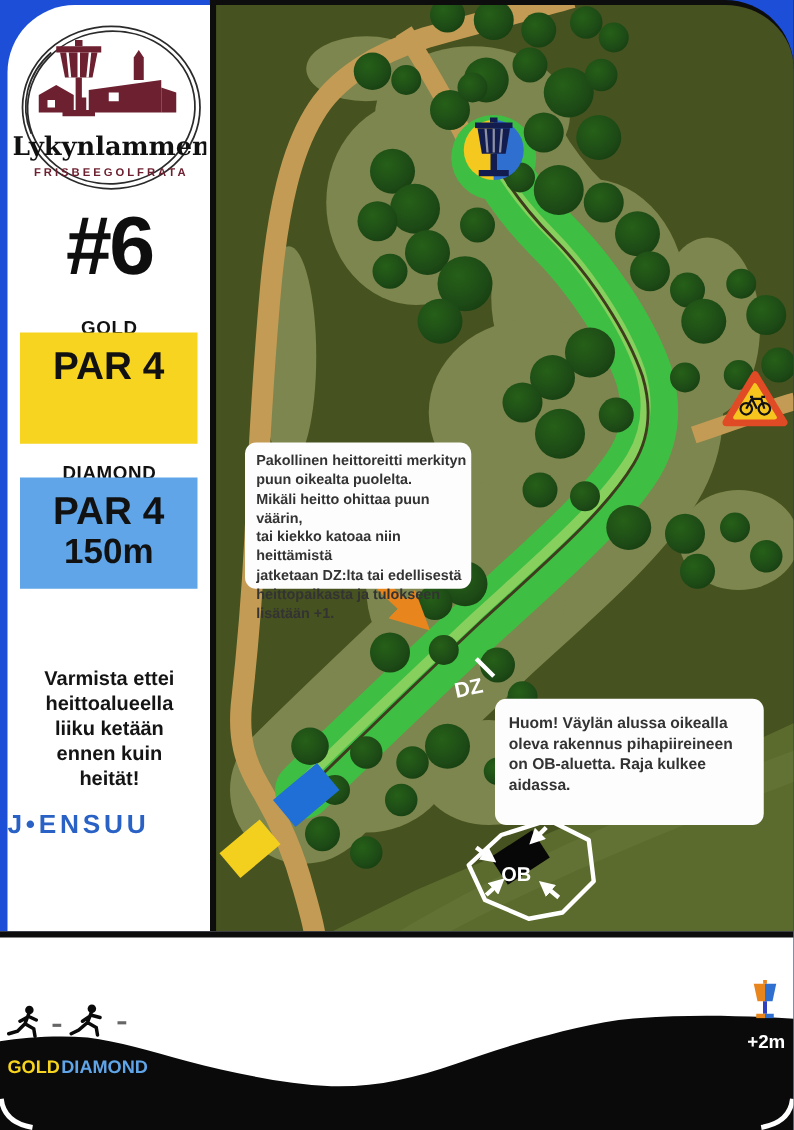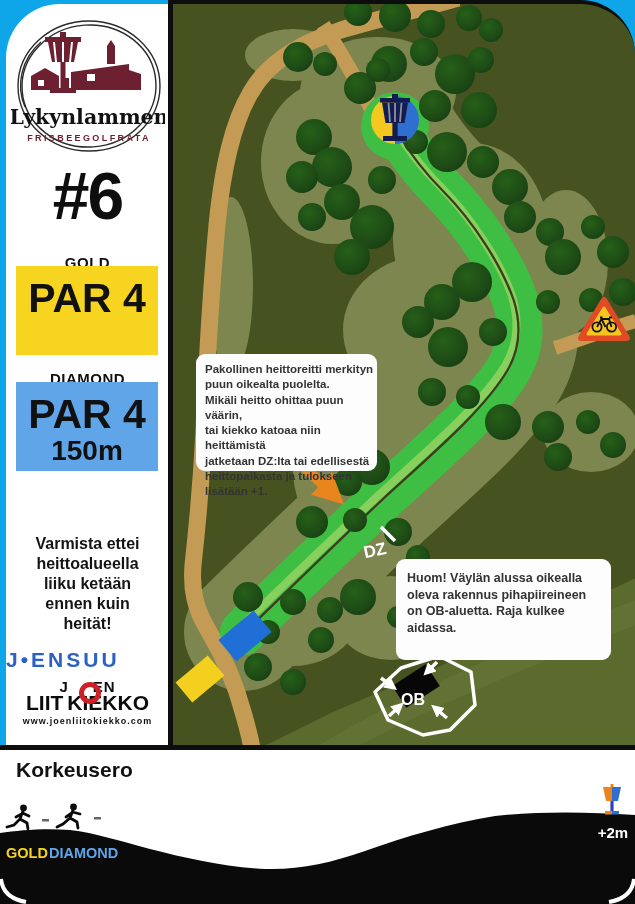--- a/index.html
+++ b/index.html
@@ -1,27 +1,27 @@
 <!DOCTYPE html>
 <html><head>
 <meta charset="utf-8">
 <style>
   html,body{margin:0;padding:0;background:#222;}
-  .page{position:relative;width:635px;height:904px;background:#0ea5e9;overflow:hidden;
+  .page{position:relative;width:635px;height:904px;background:#1d4ed8;overflow:hidden;
         font-family:"Liberation Sans",sans-serif;}
   
   .sidebar{position:absolute;left:6px;top:4px;width:163px;height:741px;background:#ffffff;
            border-top-left-radius:54px;}
   .logo-wrap{position:absolute;left:5px;top:8px;width:154px;height:150px;}
   .hole-no{position:absolute;left:0;top:154px;width:100%;text-align:center;
            font-size:66px;font-weight:bold;color:#0e0e0e;letter-spacing:-2px;}
   .tee-label{position:absolute;left:0;width:100%;text-align:center;font-size:15px;
              font-weight:bold;color:#111;letter-spacing:.5px;}
   .tee-box{position:absolute;left:10px;width:142px;height:89px;text-align:center;color:#111;}
-  .tee-box .par{font-size:41px;font-weight:bold;margin-top:11px;line-height:1.05;}
+  .tee-box .par{font-size:31px;font-weight:bold;margin-top:11px;line-height:1.05;}
   .tee-box .dist{font-size:28px;font-weight:bold;line-height:1.1;}
   .gold-box{top:262px;background:#f6d41f;}
   .diamond-box{top:378px;background:#5fa5e8;}
   .warning{position:absolute;left:0;top:530px;width:100%;text-align:center;
            font-size:16px;font-weight:bold;color:#141414;line-height:1.25;white-space:pre-line;}
   .joensuu{position:absolute;left:0;top:644px;width:100%;text-align:left;
            font-size:21px;font-weight:bold;color:#2a61c4;letter-spacing:3px;}
   .club-logo{position:absolute;left:0;top:676px;width:100%;text-align:center;color:#0c0c0c;}
   .club-l1{font-size:15px;font-weight:bold;letter-spacing:1px;line-height:14px;}
   .club-l1 .gap{display:inline-block;width:24px;}
@@ -100,28 +100,20 @@
     </div>
 
     <div class="warning">Varmista ettei
 heittoalueella
 liiku ketään
 ennen kuin
 heität!</div>
 
     <div class="joensuu">J•ENSUU</div>
 
-    <div class="club-logo">
-      <div style="position:relative;width:150px;margin:0 auto;">
-        <div class="club-l1"><span>J</span><span class="gap"></span><span>EN</span></div>
-        <div class="club-l2"><span>LIIT</span><span class="gap"></span><span>KIEKKO</span></div>
-        <div class="club-o"></div>
-      </div>
-      <div class="club-url">www.joenliitokiekko.com</div>
-    </div>
   </div>
 
   <div class="map">
     <svg width="463" height="749" viewBox="0 0 463 749">
       <defs>
         <radialGradient id="tg" cx="38%" cy="35%" r="75%">
           <stop offset="0%" stop-color="#266018"></stop>
           <stop offset="70%" stop-color="#1d4a16"></stop>
           <stop offset="100%" stop-color="#163d10"></stop>
         </radialGradient>
@@ -288,21 +280,20 @@
 jatketaan DZ:lta tai edellisestä
 heittopaikasta ja tulokseen
 lisätään +1.</div>
   <div class="note-box note-2">Huom! Väylän alussa oikealla
 oleva rakennus pihapiireineen
 on OB-aluetta. Raja kulkee
 aidassa.</div>
 
 
   <div class="bottom">
-    <div class="elev-title">Korkeusero</div>
     <svg class="elev-svg" width="635" height="154" viewBox="0 5 635 154">
       <path d="M 0,88 C 20,85 45,83 70,85 C 95,88 120,96 150,104 C 185,113 225,122 265,124 C 300,125 330,118 365,106 C 405,92 450,78 495,71 C 540,66 590,67 635,70 L 635,159 L 0,159 Z" fill="#0a0a0a"></path>
 
       <g transform="translate(20,82)">
         <circle cx="3.5" cy="-19" r="3.4" fill="#0a0a0a"></circle>
         <path d="M3,-16 L0,-8 M2.5,-14 L9,-11 M2.5,-13.5 L-4,-10 M0,-8 L7,-4 L8,2 M0,-8 L-6,-2 L-13,0" stroke="#0a0a0a" stroke-width="2.8" fill="none" stroke-linecap="round"></path>
       </g>
       <g transform="translate(70,81)">
         <circle cx="3.5" cy="-19" r="3.4" fill="#0a0a0a"></circle>
         <path d="M3,-16 L0,-8 M2.5,-14 L10,-12 M2.5,-13.5 L-4,-9 M0,-8 L7,-4 L8,2 M0,-8 L-7,-2 L-13,1" stroke="#0a0a0a" stroke-width="2.8" fill="none" stroke-linecap="round"></path>

